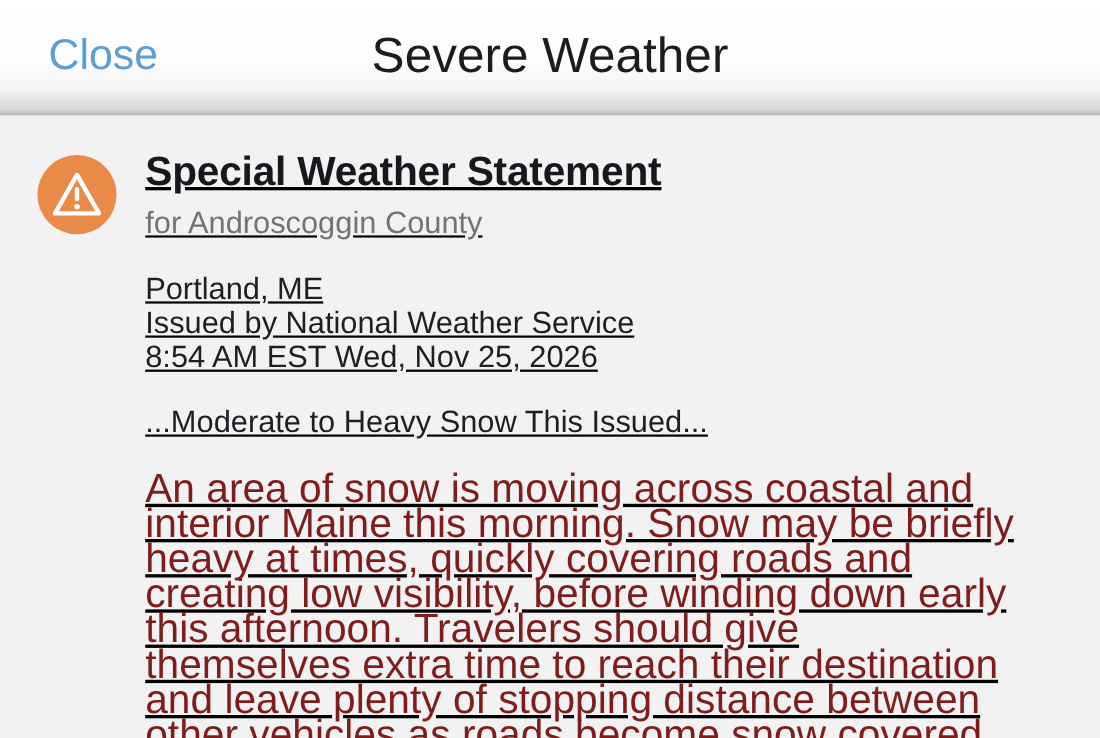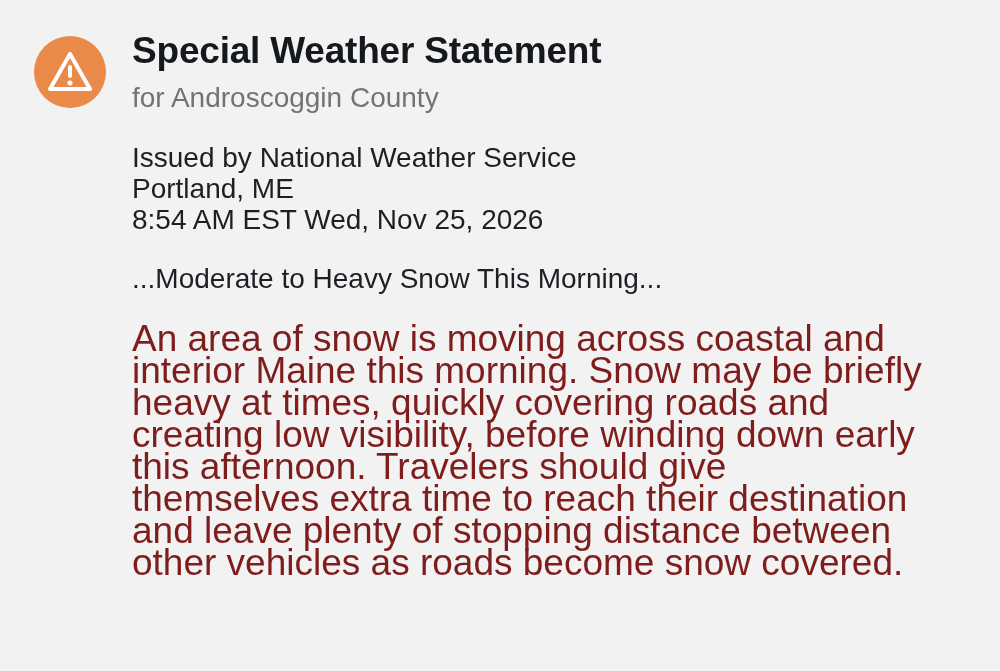--- a/index.html
+++ b/index.html
@@ -60,20 +60,21 @@
     font-weight: 400;
   }
 
   
   .content {
     position: relative;
     padding: 28px 40px 0 34px;
     background: #f2f2f2;
     height: 566px;
     box-sizing: border-box;
+    text-decoration: underline;
   }
 
   .alert-row {
     display: flex;
     align-items: flex-start;
   }
 
   .alert-icon {
     flex: 0 0 auto;
     width: 72px;
@@ -134,44 +135,48 @@
     line-height: 32px;
     margin: 0;
     max-width: 790px;
   }
 </style>
 </head>
 <body>
 
 <div class="screen">
 
+  <div class="navbar">
+    <div class="nav-close">Close</div>
+    <div class="nav-title">Severe Weather</div>
+  </div>
 
   <div class="content">
     <div class="alert-row">
 
       <div class="alert-icon">
         <svg width="44" height="40" viewBox="0 0 44 40" aria-hidden="true">
           <path d="M22 2 L42 37 L2 37 Z" fill="none" stroke="#ffffff" stroke-width="4" stroke-linejoin="round"></path>
           <rect x="20" y="13" width="4" height="13" rx="2" fill="#ffffff"></rect>
           <circle cx="22" cy="31" r="2.5" fill="#ffffff"></circle>
         </svg>
       </div>
 
       <div class="alert-body">
         <h1 class="alert-title">Special Weather Statement</h1>
 
         <div class="alert-subtitle">for Androscoggin County</div>
 
         <div class="issued-block">
+          <div>Portland, ME</div>
           <div>Issued by National Weather Service</div>
-          <div>Portland, ME</div>
           <div>8:54 AM EST Wed, Nov 25, 2026</div>
         </div>
 
-        <div class="headline">...Moderate to Heavy Snow This Morning...</div>
+        <div class="headline">...Moderate to Heavy Snow This Issued...</div>
 
         <p class="paragraph">An area of snow is moving across coastal and interior Maine this morning. Snow may be briefly heavy at times, quickly covering roads and creating low visibility, before winding down early this afternoon. Travelers should give themselves extra time to reach their destination and leave plenty of stopping distance between other vehicles as roads become snow covered.</p>
       </div>
 
     </div>
   </div>
 
 </div>
 
 </body></html>

